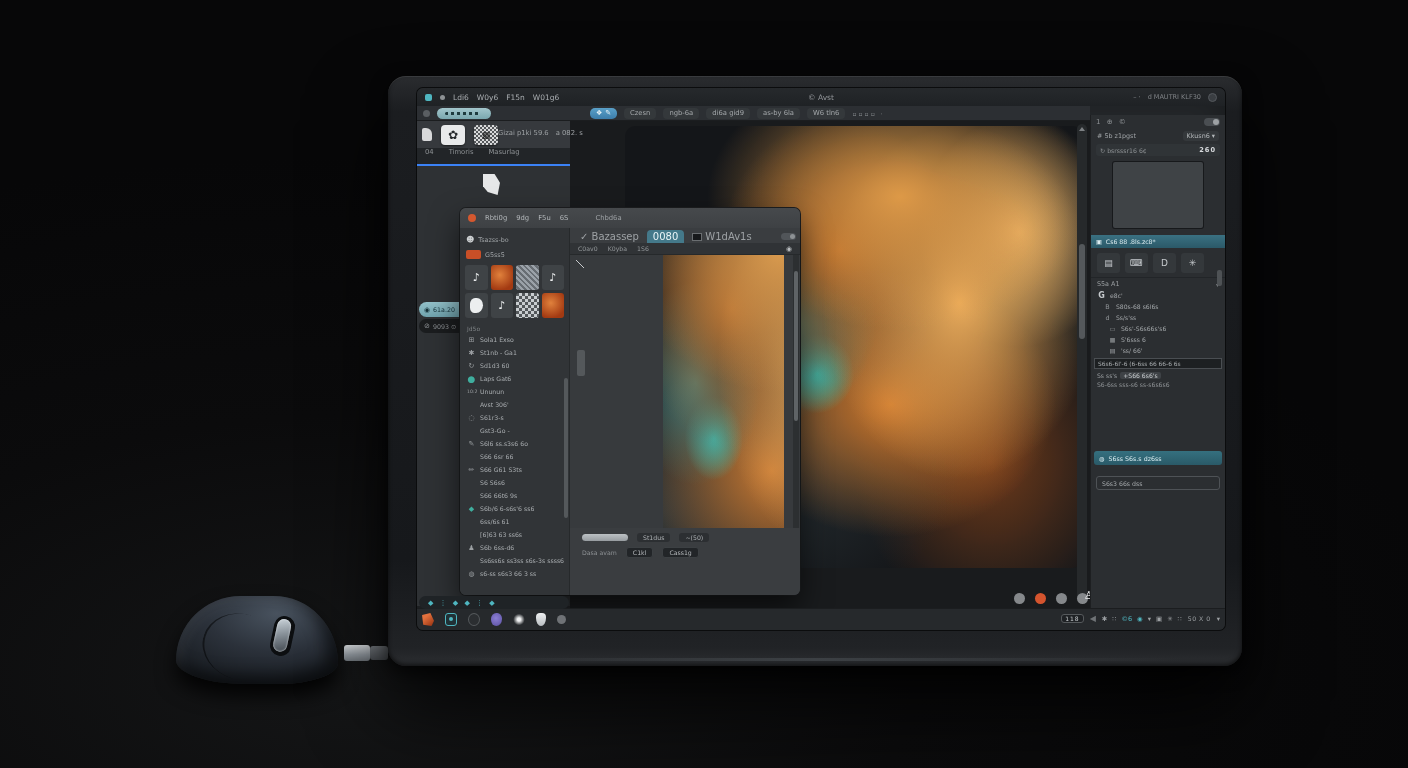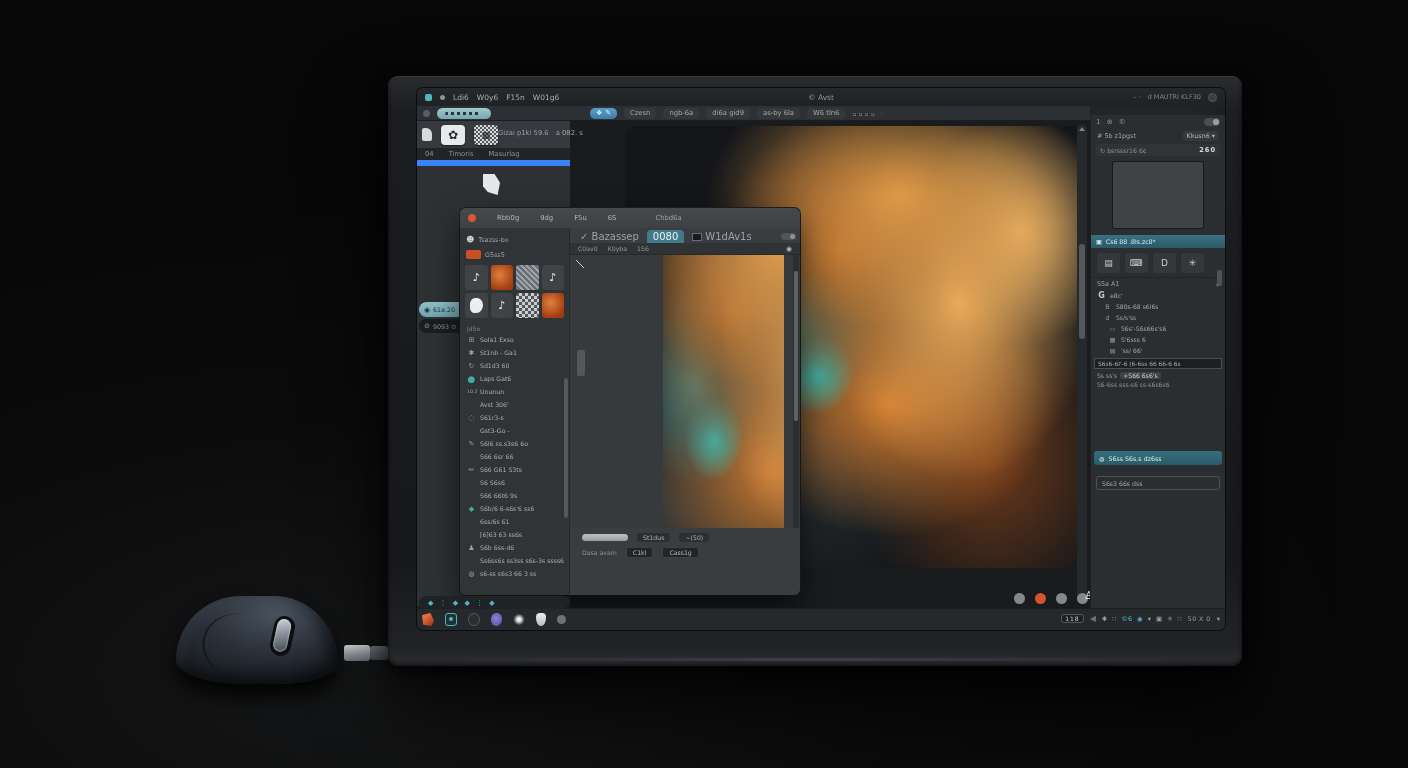--- a/index.html
+++ b/index.html
@@ -1,21 +1,21 @@
 <!DOCTYPE html>
 <html><head>
 <meta charset="utf-8">
 <style>
   *{margin:0;padding:0;box-sizing:border-box;}
   body{background:#050506;width:1408px;height:768px;overflow:hidden;font-family:"DejaVu Sans",sans-serif;}
   .scene{position:relative;width:1408px;height:768px;overflow:hidden;
     background:radial-gradient(1100px 520px at 26% 88%, #151617 0%, #0b0b0c 50%, #070708 100%);}
 
   
-  .laptop{position:absolute;left:388px;top:76px;width:854px;height:590px;border-radius:10px;
+  .laptop{position:absolute;left:388px;top:76px;width:854px;height:590px;border-radius:18px;
     background:linear-gradient(180deg,#2a2c2f 0%,#1b1d20 6%,#16181b 82%,#212326 97%,#2c2e31 100%);
     box-shadow:0 40px 80px rgba(0,0,0,.8),0 6px 18px rgba(0,0,0,.65),
       inset 0 1px 0 rgba(255,255,255,.09), inset 0 -2px 4px rgba(0,0,0,.6);}
   .laptop::after{content:"";position:absolute;left:60px;right:60px;bottom:5px;height:3px;border-radius:2px;
     background:linear-gradient(90deg,transparent,#3c4044,transparent);}
   .usb{position:absolute;left:344px;top:643px;width:50px;height:20px;}
   .usb i{display:inline-block;height:16px;border-radius:3px;vertical-align:top;}
   .usb i:first-child{width:26px;background:linear-gradient(#d8dcdf,#9299a0 60%,#6f757b);margin-top:2px;}
   .usb i:last-child{width:18px;background:linear-gradient(#7d8288,#4d5156);margin-top:3px;height:14px;}
 
@@ -58,21 +58,21 @@
   .minis{color:#8c9093;font-size:6px;letter-spacing:2px;}
 
   .left-panel{position:absolute;z-index:2;left:0;top:78px;width:153px;height:440px;background:#2e3134;}
   .toolbox{position:absolute;z-index:3;left:0;top:33px;width:153px;height:27px;background:#36393d;
     display:flex;align-items:center;gap:9px;padding:0 5px;}
   .tool-small{width:10px;height:13px;background:#d8d9da;border-radius:2px 6px 2px 2px;flex:0 0 auto;}
   .tool-big{width:24px;height:20px;border-radius:4px;background:#e8e9ea;display:flex;align-items:center;
     justify-content:center;color:#26292c;font-size:12px;box-shadow:0 1px 2px rgba(0,0,0,.5);}
   .tool-big.noise{background:repeating-conic-gradient(#d9dadb 0 25%, #55585b 0 50%) 0 0/4px 4px;color:#222;font-size:9px;}
   .toolbox-tabs{position:absolute;z-index:3;left:0;top:60px;width:153px;height:18px;background:#222528;
-    border-bottom:6px solid #3b82f6;display:flex;align-items:center;gap:15px;padding:0 8px;font-size:6.8px;color:#8d9194;}
+    border-bottom:2px solid #3b82f6;display:flex;align-items:flex-start;gap:15px;padding:0 8px;font-size:6.8px;color:#8d9194;}
   .cursor-glyph{position:absolute;z-index:3;left:66px;top:86px;width:17px;height:21px;background:#e6e7e8;
     clip-path:polygon(0 0,68% 0,100% 42%,86% 100%,28% 86%,0 58%);filter:drop-shadow(0 2px 2px rgba(0,0,0,.5));}
   .pill-sel{position:absolute;z-index:4;left:2px;top:214px;width:53px;height:15px;border-radius:8px;
     background:linear-gradient(#93c1c9,#6fa3ad);color:#16333a;font-size:6.3px;display:flex;align-items:center;gap:3px;padding:0 5px;}
   .pill-dark{position:absolute;z-index:4;left:2px;top:231px;width:53px;height:14px;border-radius:8px;
     background:#1b1d1f;color:#8e9295;font-size:6.3px;display:flex;align-items:center;gap:3px;padding:0 5px;}
   .pill-g{font-size:7px;}
 
   
   .canvas{position:absolute;z-index:1;left:153px;top:33px;width:520px;height:489px;background:#191b1d;}
@@ -96,21 +96,21 @@
   .h-scroll .knob{position:absolute;right:3px;top:2px;width:7px;height:7px;border-radius:50%;background:#6d7174;}
   .h-dot{position:absolute;z-index:2;left:161px;top:527px;width:6px;height:6px;border-radius:50%;background:#54585b;}
   .dots-row{position:absolute;z-index:3;left:597px;top:505px;display:flex;gap:10px;align-items:center;}
   .dot{width:11px;height:11px;border-radius:50%;}
   .c-gray{background:#85888b;} .c-orange{background:#d4542e;}
   .pawn{color:#e9eaeb;font-size:11px;line-height:1;}
 
   
   .dialog{position:absolute;z-index:6;left:43px;top:120px;width:340px;height:387px;background:#3a3d40;
     border-radius:6px;box-shadow:0 14px 30px rgba(0,0,0,.6),0 0 0 1px #1d1f21;overflow:hidden;}
-  .dlg-title{height:20px;background:linear-gradient(#46494c,#3e4144);display:flex;align-items:center;gap:21px;padding:0 8px;}
+  .dlg-title{height:20px;background:linear-gradient(#46494c,#3e4144);display:flex;align-items:center;gap:9px;padding:0 8px;}
   .close-dot{width:8px;height:8px;border-radius:50%;background:#d4582f;flex:0 0 auto;}
   .dlg-menu{font-size:6.8px;color:#b4b8bb;}
   .dlg-caption{margin-left:18px;font-size:6.8px;color:#9da1a4;}
   .dlg-body{display:flex;height:367px;}
   .dlg-left{width:110px;background:#313437;border-right:1px solid #26292b;position:relative;}
   .row{display:flex;align-items:center;gap:4px;height:15px;padding:0 6px;font-size:6.4px;color:#9fa3a6;}
   .person{color:#cfd2d4;font-size:8px;}
   .swatch-box{width:15px;height:9px;background:#c94f27;border-radius:2px;}
   .thumb-grid{display:grid;grid-template-columns:repeat(4,1fr);gap:3px;padding:3px 5px;}
   .thumb{height:25px;border-radius:3px;background:#3f4346;display:flex;align-items:center;justify-content:center;

